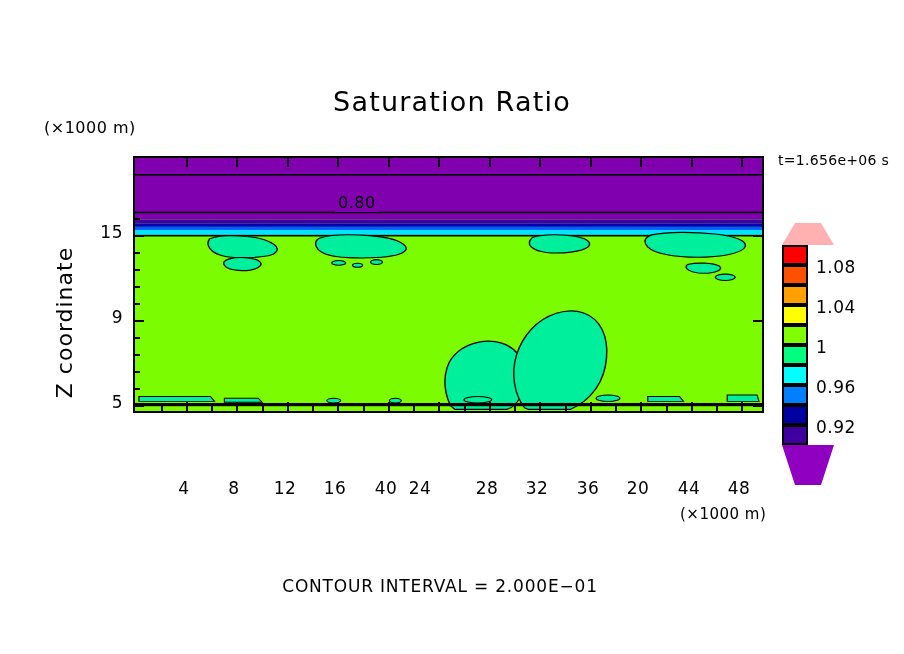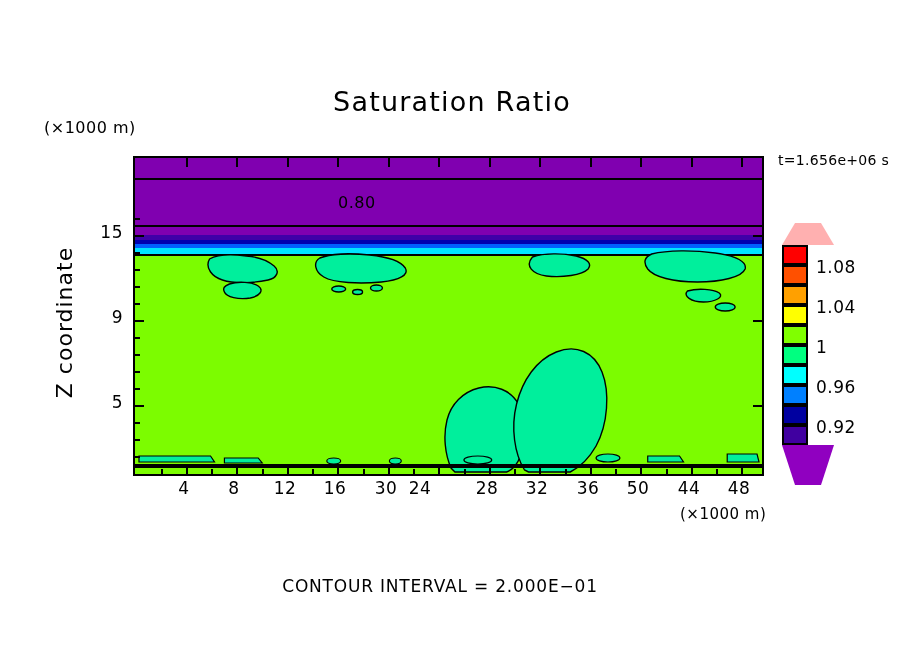--- a/index.html
+++ b/index.html
@@ -65,21 +65,21 @@
     left: 778px; top: 152px;
     font-size: 14px;
     letter-spacing: 0.3px;
     white-space: nowrap;
   }
 
   
   .plot-frame {
     position: absolute;
     left: 133px; top: 156px;
-    width: 631px; height: 320px;
+    width: 631px; height: 257px;
     border: 2px solid #000;
     box-sizing: border-box;
     overflow: hidden;
     background: #7cfc00;
   }
   .plot-canvas { position: absolute; inset: 0; }
   .plot-canvas svg { display: block; width: 100%; height: 100%; }
 
   
   .tick { position: absolute; background: #000; }
@@ -288,26 +288,26 @@
     <div class="tick tick-y-right-major" style="top:247px"></div>
 
     <div class="contour-label" style="left:200px; top:35px;">0.80</div>
   </div>
 
   <div class="xticklabels">
     <div class="xticklabel" style="left:184px">4</div>
     <div class="xticklabel" style="left:234px">8</div>
     <div class="xticklabel" style="left:285px">12</div>
     <div class="xticklabel" style="left:335px">16</div>
-    <div class="xticklabel" style="left:386px">30</div>
+    <div class="xticklabel" style="left:386px">40</div>
     <div class="xticklabel" style="left:420px">24</div>
     <div class="xticklabel" style="left:487px">28</div>
     <div class="xticklabel" style="left:537px">32</div>
     <div class="xticklabel" style="left:588px">36</div>
-    <div class="xticklabel" style="left:638px">50</div>
+    <div class="xticklabel" style="left:638px">20</div>
     <div class="xticklabel" style="left:689px">44</div>
     <div class="xticklabel" style="left:739px">48</div>
   </div>
 
   <div class="yticklabels">
     <div class="yticklabel" style="top:233px">15</div>
     <div class="yticklabel" style="top:318px">9</div>
     <div class="yticklabel" style="top:403px">5</div>
   </div>
 

